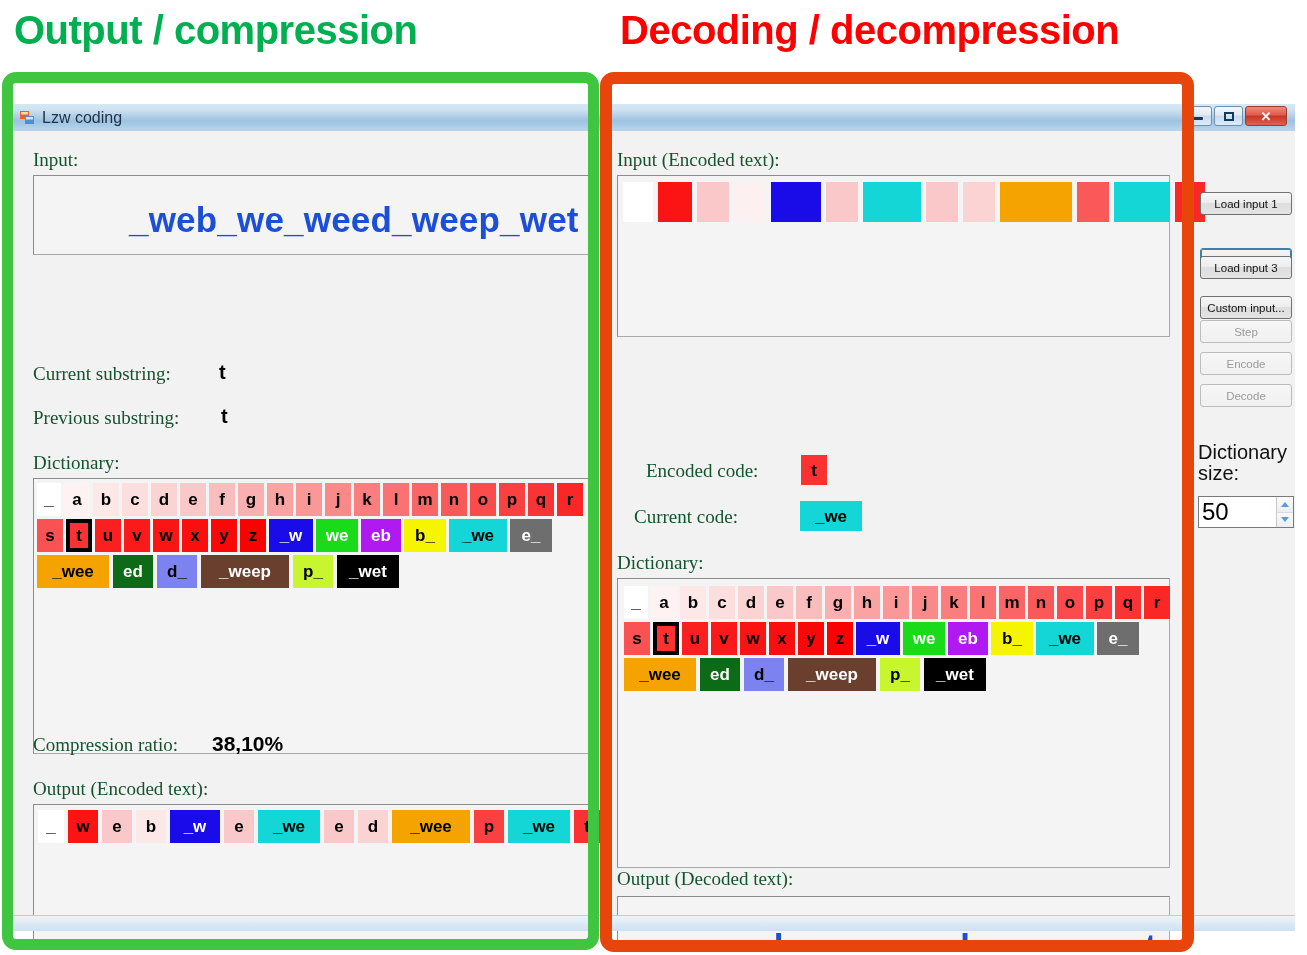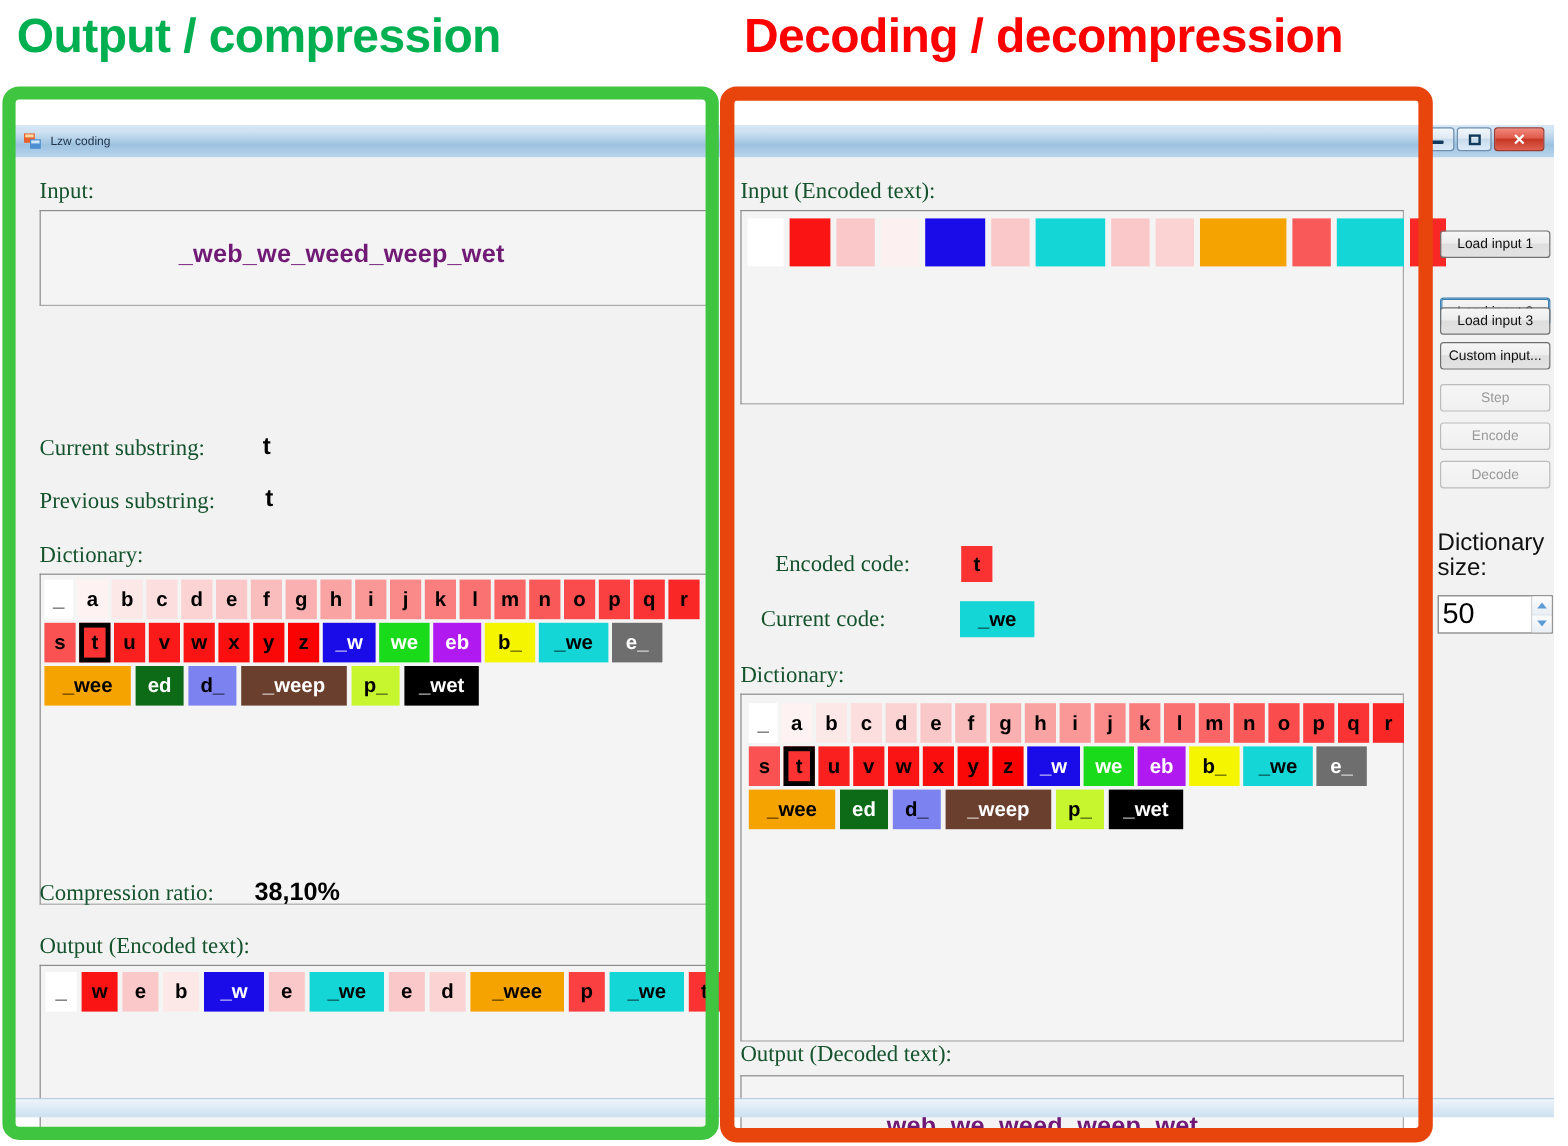--- a/index.html
+++ b/index.html
@@ -36,21 +36,21 @@
     overflow:hidden;
   }
   #titlebar{
     position:absolute;left:0;top:21px;width:1283px;height:28px;
     background:linear-gradient(to bottom,#d6e7f5 0%,#cfe2f2 20%,#a7c9e4 52%,#9dc2e0 60%,#bcd8ef 100%);
     border-top:1px solid #ffffff;
     display:flex;align-items:center;
   }
   #titlebar .tb-icon{margin-left:8px;width:15px;height:14px;position:relative;}
   #titlebar .tb-title{
-    margin-left:7px;font-size:10px;color:#20334a;
+    margin-left:7px;font-size:16px;color:#20334a;
     font-family:"Liberation Sans", sans-serif;
   }
   #window-buttons{position:absolute;right:8px;top:24px;display:flex;gap:2px;align-items:flex-start;}
   .winbtn{
     width:29px;height:20px;border:1px solid #6f8fae;border-radius:3px;
     background:linear-gradient(to bottom,#f2f7fb 0%,#dfeaf4 45%,#c8dbeb 50%,#dcebf8 100%);
     display:flex;align-items:center;justify-content:center;box-sizing:border-box;
   }
   .winbtn.close{
     width:42px;border:1px solid #9b3b31;
@@ -79,22 +79,22 @@
   .val-bold{
     position:absolute;font-size:20px;font-weight:bold;color:#000;
     white-space:nowrap;
   }
   .panelbox{
     position:absolute;box-sizing:border-box;
     background:#f4f4f4;border:1px solid #a9a9a9;
     border-top-color:#8c8c8c;border-left-color:#8c8c8c;
   }
   .bigtext{
-    position:absolute;font-size:21px;font-weight:bold;color:#701a75;
-    white-space:nowrap;letter-spacing:0.2px;margin-left:20px;
+    position:absolute;font-size:35px;font-weight:bold;color:#1d4ed8;
+    white-space:nowrap;letter-spacing:0.2px;
   }
 
   
   .chiprow{position:absolute;display:flex;align-items:flex-start;}
   .chip{
     display:inline-flex;align-items:center;justify-content:center;
     font-size:17px;font-weight:bold;
     font-family:"Liberation Sans", sans-serif;
     box-sizing:border-box;
     line-height:1;
@@ -338,21 +338,21 @@
       <span class="lbl" style="left:605px;top:737px;">Output (Decoded text):</span>
       <div class="panelbox" style="left:605px;top:765px;width:553px;height:91px;">
         <span class="bigtext" style="left:89px;top:30px;position:absolute;">_web_we_weed_weep_wet</span>
       </div>
     </div>
 
     <div id="sidebar">
       <div class="sbtn" style="top:12px;">Load input 1</div>
       <div class="sbtn focused" style="top:44px;">Load input 2</div>
       <div class="sbtn" style="top:76px;">Load input 3</div>
-      <div class="sbtn" style="top:105px;">Custom input...</div>
+      <div class="sbtn" style="top:116px;">Custom input...</div>
       <div class="sbtn disabled" style="top:140px;">Step</div>
       <div class="sbtn disabled" style="top:172px;">Encode</div>
       <div class="sbtn disabled" style="top:204px;">Decode</div>
 
       <div id="dict-size-label">Dictionary size:</div>
       <div id="dict-size-box">
         <span id="dict-size-value">50</span>
         <span id="dict-spin">
           <span class="spin">
             <span class="tri-up"></span>

